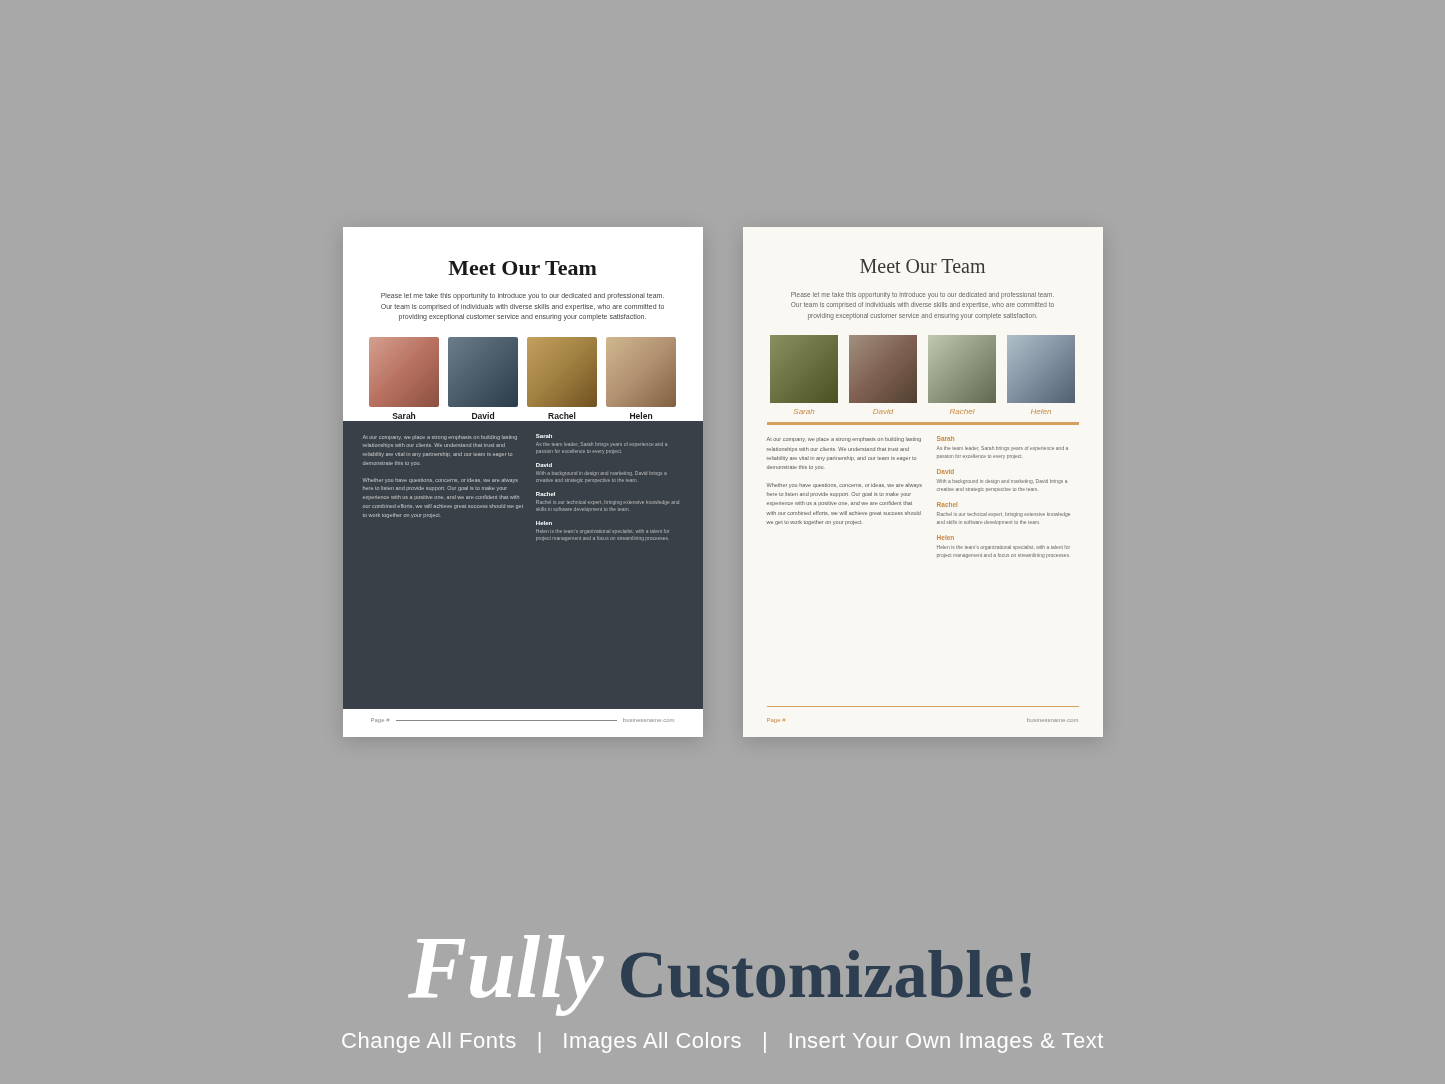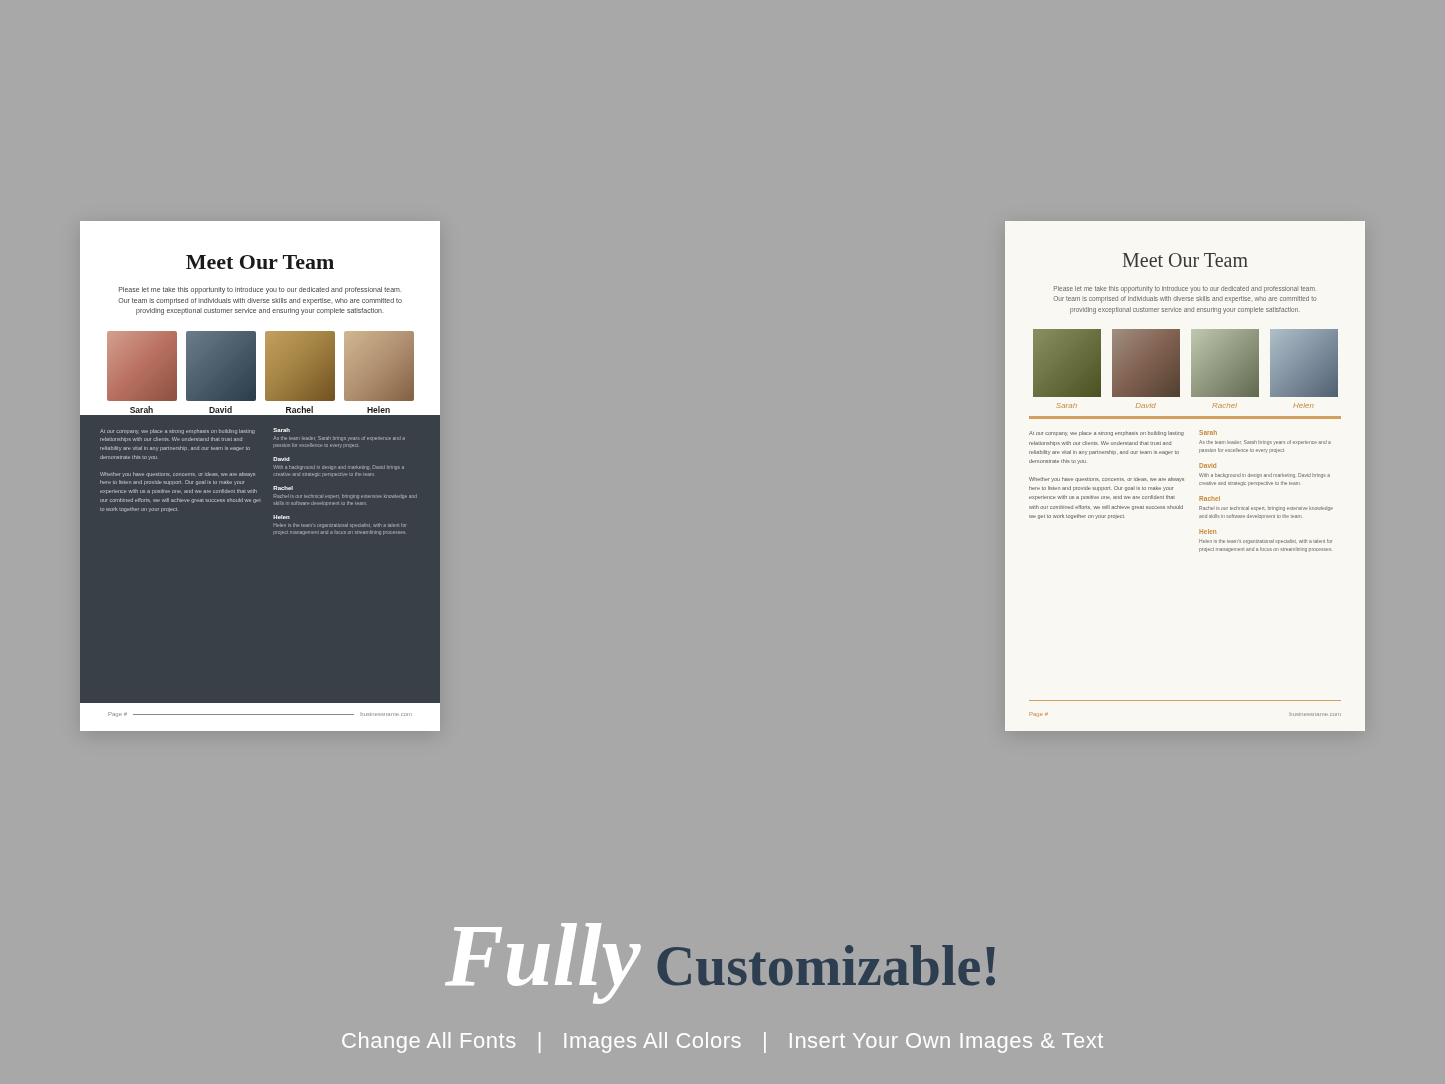--- a/index.html
+++ b/index.html
@@ -14,21 +14,21 @@
       flex-direction: column;
       align-items: center;
       justify-content: flex-start;
     }
 
     .main-area {
       width: 100%;
       flex: 1;
       display: flex;
       align-items: center;
-      justify-content: space-between;
+      justify-content: center;
       padding: 60px 80px 20px 80px;
       gap: 40px;
     }
 
     
     .template-card {
       background: #fff;
       box-shadow: 0 4px 20px rgba(0,0,0,0.18);
       display: flex;
       flex-direction: column;
@@ -274,42 +274,41 @@
     }
 
     
     .bottom-section {
       width: 100%;
       background: transparent;
       display: flex;
       flex-direction: column;
       align-items: center;
       padding-bottom: 30px;
-      gap: 12px;
     }
 
     .headline-row {
       display: flex;
       align-items: baseline;
       gap: 14px;
       margin-bottom: 16px;
     }
 
     .headline-fully {
       font-family: Georgia, 'Times New Roman', serif;
       font-size: 88px;
       font-weight: 900;
       font-style: italic;
       color: #ffffff;
       line-height: 1;
     }
 
     .headline-customizable {
       font-family: Georgia, 'Times New Roman', serif;
-      font-size: 56px;
+      font-size: 68px;
       font-weight: 900;
       color: #2c3e50;
       line-height: 1;
     }
 
     .features-row {
       display: flex;
       align-items: center;
       gap: 0;
     }

